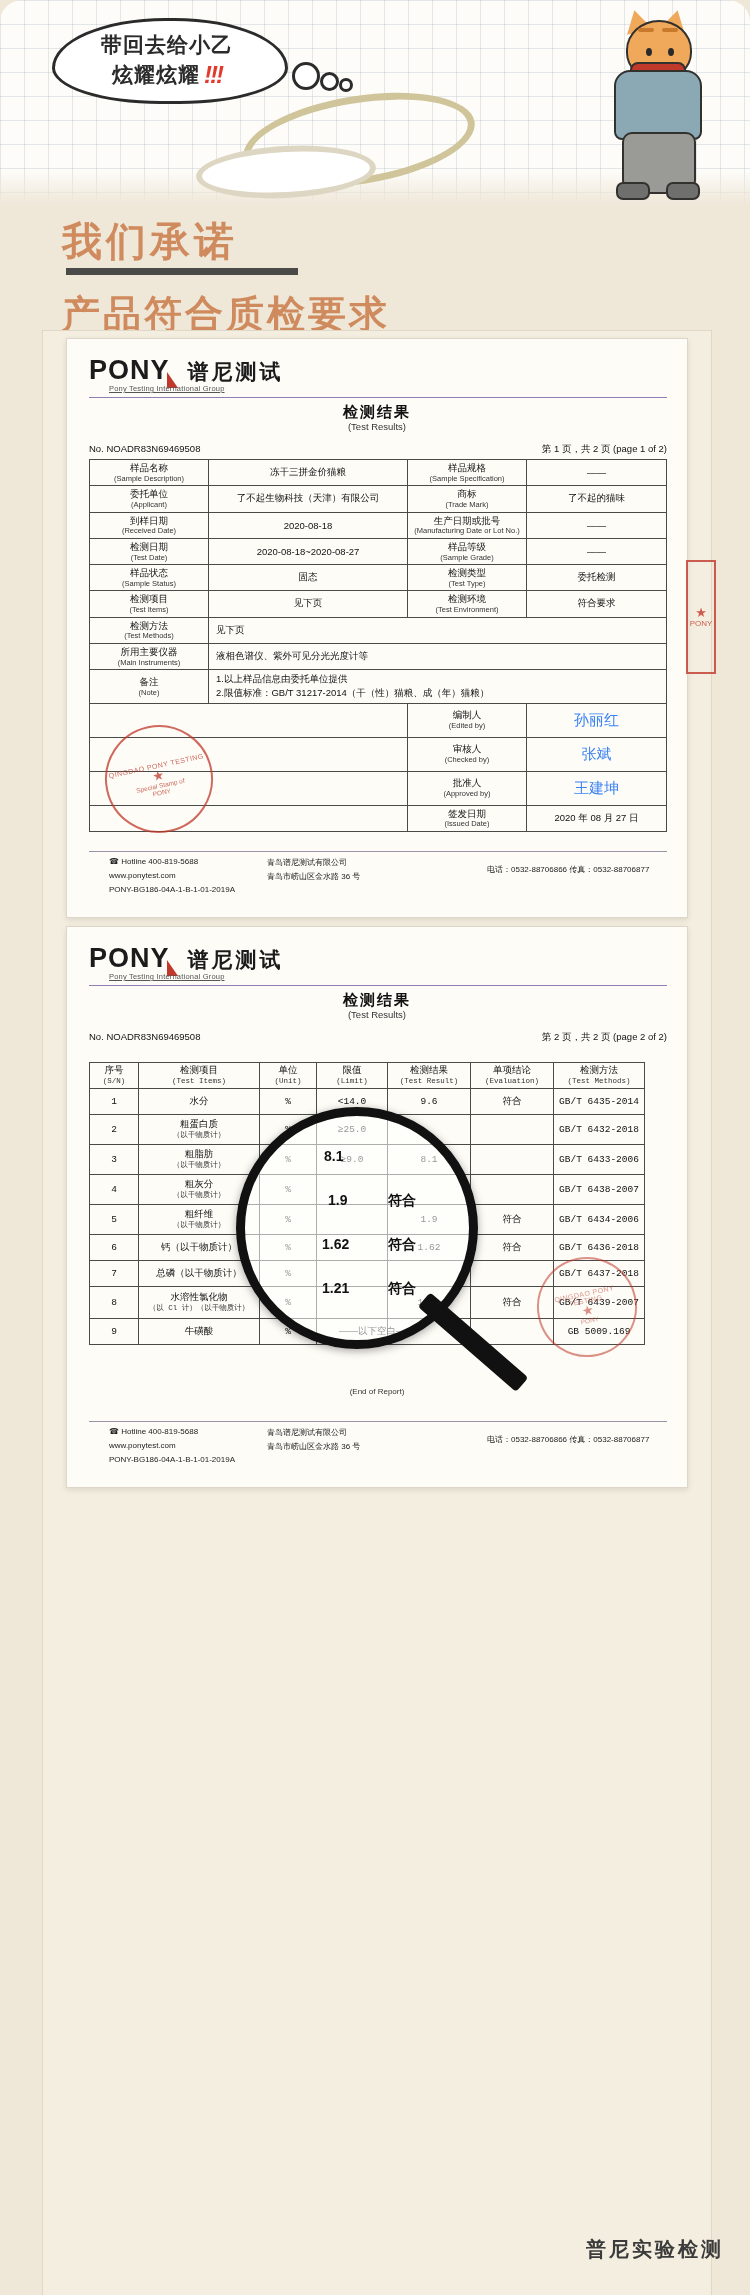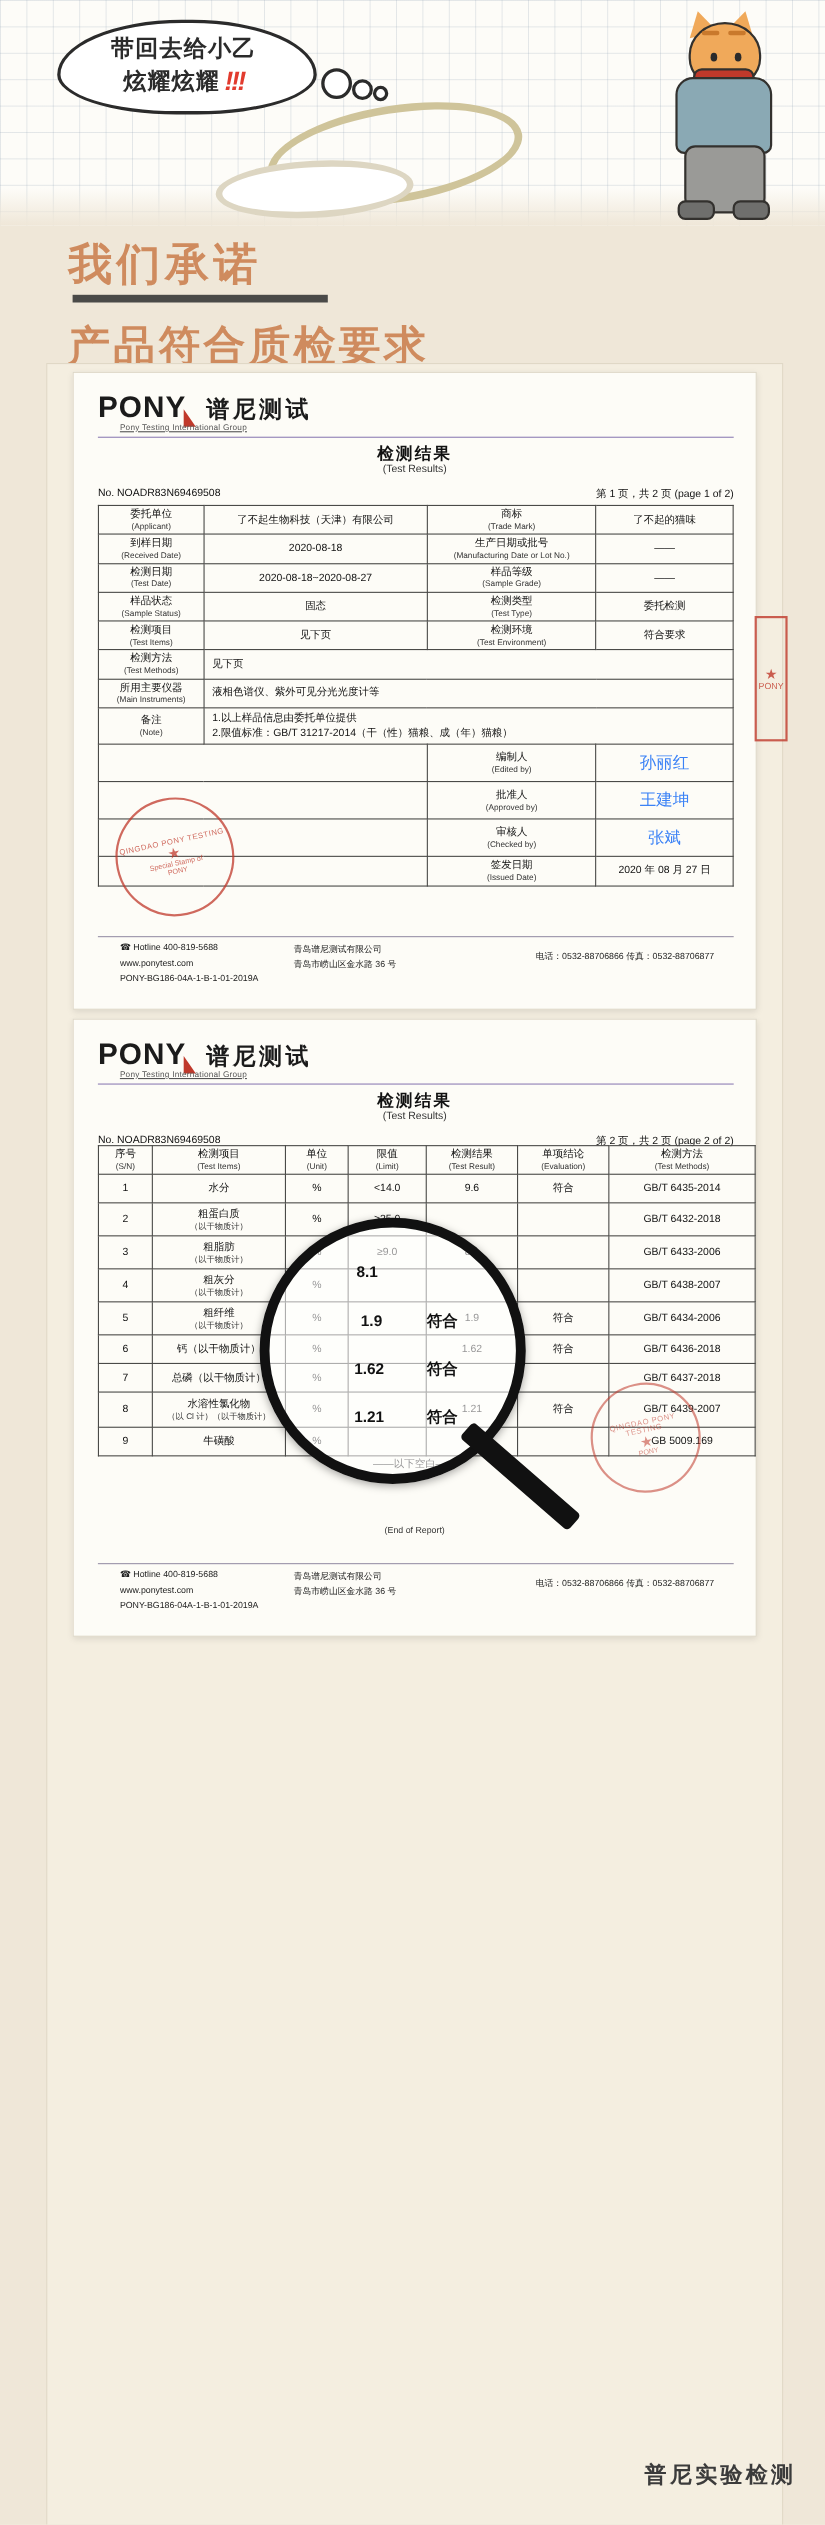--- a/index.html
+++ b/index.html
@@ -2,21 +2,21 @@
 <html><head>
 <meta charset="utf-8">
 <style>
   html,body{margin:0;padding:0;}
   body{
     width:750px;
     background:#efe7d8;
     font-family:"Liberation Sans","DejaVu Sans",sans-serif;
     -webkit-font-smoothing:antialiased;
   }
-  .page{position:relative;width:750px;height:2295px;overflow:hidden;background:#efe7d8;}
+  .page{position:relative;width:750px;height:2295px;overflow:hidden;background:#efe7d8;border-radius:22px;}
 
   
   .topband{position:absolute;left:0;top:0;width:750px;height:205px;background:#fdfcf8;
     background-image:linear-gradient(to right,rgba(160,175,190,.28) 1px,transparent 1px),
                      linear-gradient(to bottom,rgba(160,175,190,.28) 1px,transparent 1px);
     background-size:24px 24px;}
   .topband:after{content:"";position:absolute;left:0;bottom:0;width:750px;height:34px;
     background:linear-gradient(to bottom,rgba(253,252,248,0),#efe7d8);}
 
   
@@ -175,20 +175,32 @@
 
     <div class="rtitle" style="top:64px;">检测结果</div>
     <div class="rtitle-en" style="top:82px;">(Test Results)</div>
 
     <div class="nostr" style="left:22px;top:104px;">No. NOADR83N69469508</div>
     <div class="pagestr" style="right:20px;top:104px;">第 1 页，共 2 页 (page 1 of 2)</div>
 
     <table class="grid" style="left:22px;top:120px;width:578px;">
       <tbody>
         <tr>
+          <td class="lbl" style="width:110px;">
+            <div>样品名称</div>
+            <div class="en">(Sample Description)</div>
+          </td>
+          <td class="ctr" style="width:190px;">冻干三拼金价猫粮</td>
+          <td class="lbl" style="width:110px;">
+            <div>样品规格</div>
+            <div class="en">(Sample Specification)</div>
+          </td>
+          <td class="ctr">——</td>
+        </tr>
+        <tr>
           <td class="lbl">
               <div>委托单位</div>
               <div class="en">(Applicant)</div>
             </td>
           <td class="ctr">了不起生物科技（天津）有限公司</td>
           <td class="lbl">
               <div>商标</div>
               <div class="en">(Trade Mark)</div>
             </td>
           <td class="ctr">了不起的猫味</td>
@@ -269,32 +281,32 @@
           <td colspan="2" style="border:1px solid #4a4a48;"></td>
           <td class="lbl">
               <div>编制人</div>
               <div class="en">(Edited by)</div>
             </td>
           <td class="ctr sig">孙丽红</td>
         </tr>
         <tr style="height:34px;">
           <td colspan="2" style="border:1px solid #4a4a48;"></td>
           <td class="lbl">
+              <div>审核人</div>
+              <div class="en">(Checked by)</div>
+            </td>
+          <td class="ctr sig">张斌</td>
+        </tr>
+        <tr style="height:34px;">
+          <td colspan="2" style="border:1px solid #4a4a48;"></td>
+          <td class="lbl">
               <div>批准人</div>
               <div class="en">(Approved by)</div>
             </td>
           <td class="ctr sig">王建坤</td>
-        </tr>
-        <tr style="height:34px;">
-          <td colspan="2" style="border:1px solid #4a4a48;"></td>
-          <td class="lbl">
-              <div>审核人</div>
-              <div class="en">(Checked by)</div>
-            </td>
-          <td class="ctr sig">张斌</td>
         </tr>
         <tr style="height:26px;">
           <td colspan="2" style="border:1px solid #4a4a48;"></td>
           <td class="lbl">
               <div>签发日期</div>
               <div class="en">(Issued Date)</div>
             </td>
           <td class="ctr">2020 年 08 月 27 日</td>
         </tr>
       </tbody>
@@ -329,21 +341,21 @@
     </div>
     <div class="enname" style="position:absolute;left:32px;top:45px;">Pony Testing International Group</div>
     <div class="logodiv" style="left:22px;top:58px;width:578px;"></div>
 
     <div class="rtitle" style="top:64px;">检测结果</div>
     <div class="rtitle-en" style="top:82px;">(Test Results)</div>
 
     <div class="nostr" style="left:22px;top:104px;">No. NOADR83N69469508</div>
     <div class="pagestr" style="right:20px;top:104px;">第 2 页，共 2 页 (page 2 of 2)</div>
 
-    <table class="grid" style="left:22px;top:114px;width:598px;">
+    <table class="grid" style="left:22px;top:135px;width:556px;font-family:Liberation Mono, monospace;">
       <thead>
         <tr>
           <td class="lbl" style="width:40px;">
               <div>序号</div>
               <div class="en">(S/N)</div>
             </td>
           <td class="lbl" style="width:112px;">
               <div>检测项目</div>
               <div class="en">(Test Items)</div>
             </td>

